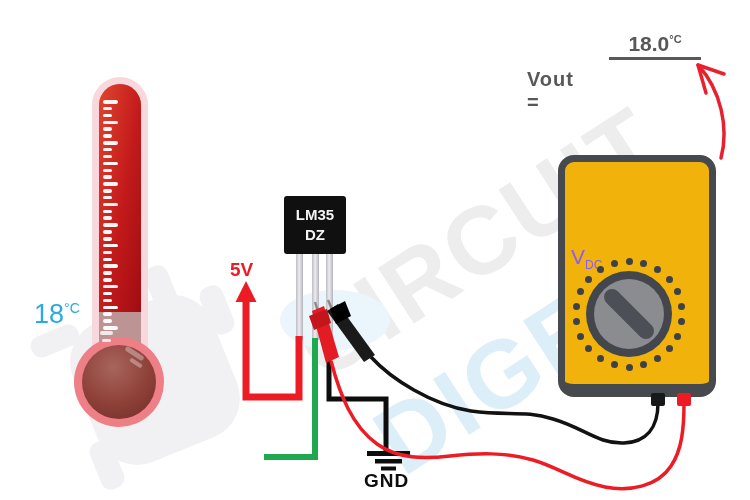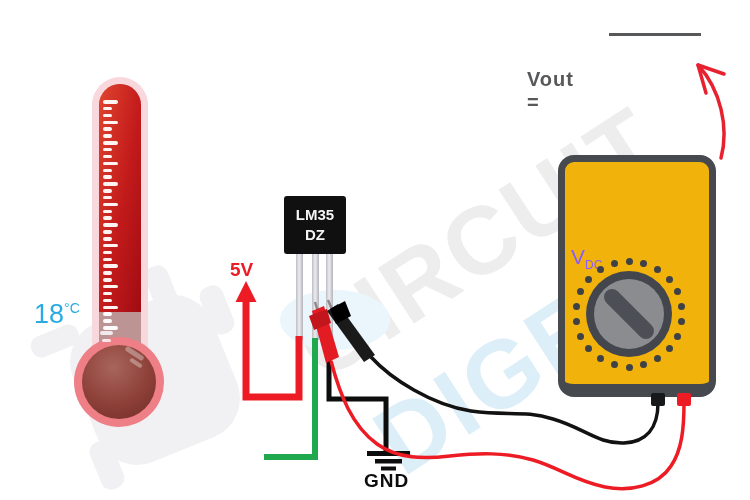--- a/index.html
+++ b/index.html
@@ -170,20 +170,21 @@
     <path d="M 721 158 C 729 128 721 90 698 65" fill="none" stroke="#e8212e" stroke-width="3.5" stroke-linecap="round"></path>
     <path d="M 698 65 L 724 74 M 698 65 L 706 93" fill="none" stroke="#e8212e" stroke-width="3.5" stroke-linecap="round"></path>
   </svg>
 
   <div class="abs lbl-5v">5V</div>
   <div class="abs lbl-gnd">GND</div>
 
   <div class="abs formula">
     <div class="f-lhs">Vout =</div>
     <div class="f-frac">
+      <div class="f-num"><span>18.0</span><sup>°C</sup></div>
       <div class="f-bar"></div>
     </div>
   </div>
 
   <div class="abs mm-body"></div>
   <div class="abs mm-vdc"><span>V</span><sub>DC</sub></div>
   <div id="dial-dots">
       <div class="mm-dot" style="left: 625.5px; top: 257.5px;"></div>
       <div class="mm-dot" style="left: 640.432px; top: 259.647px;"></div>
       <div class="mm-dot" style="left: 654.154px; top: 265.914px;"></div>

